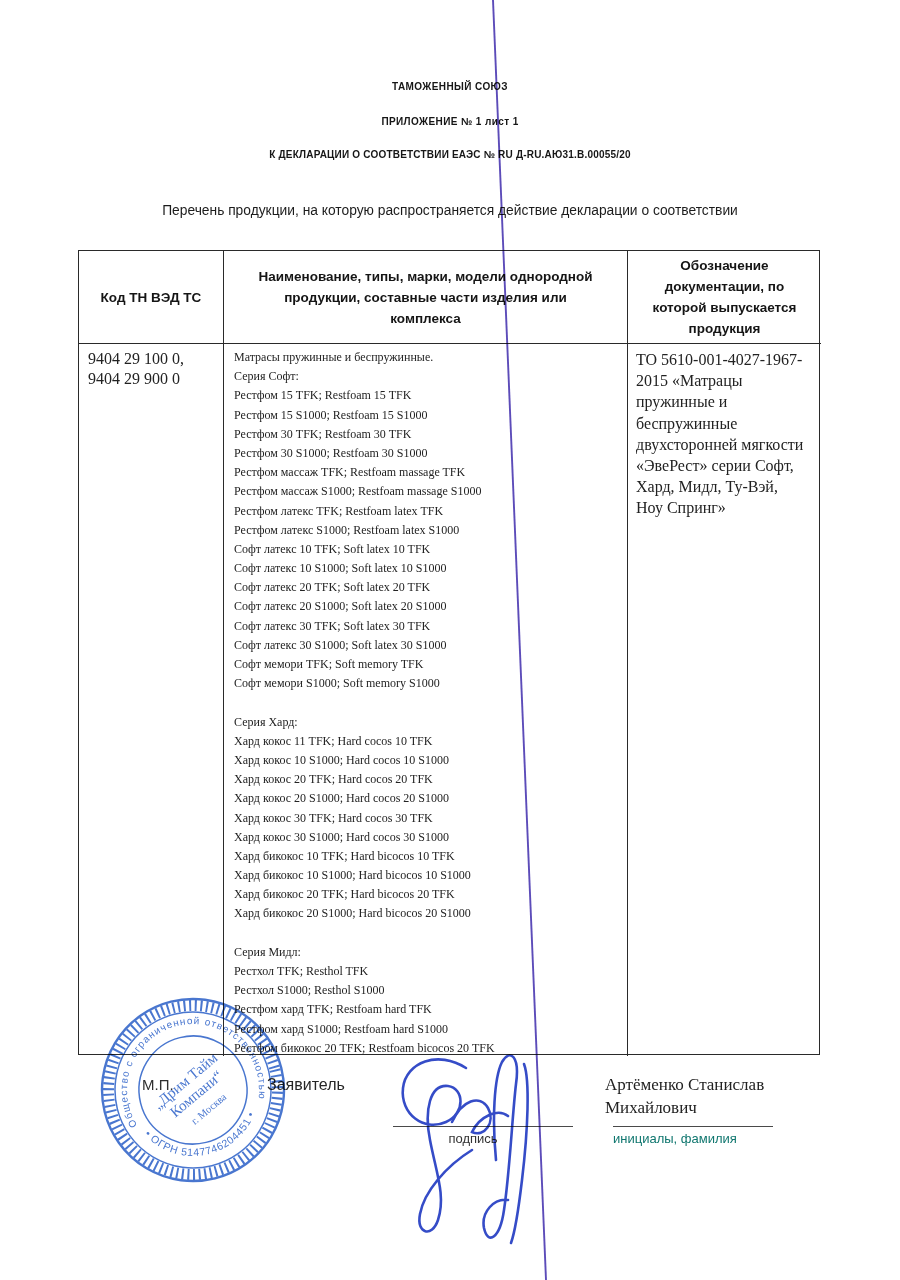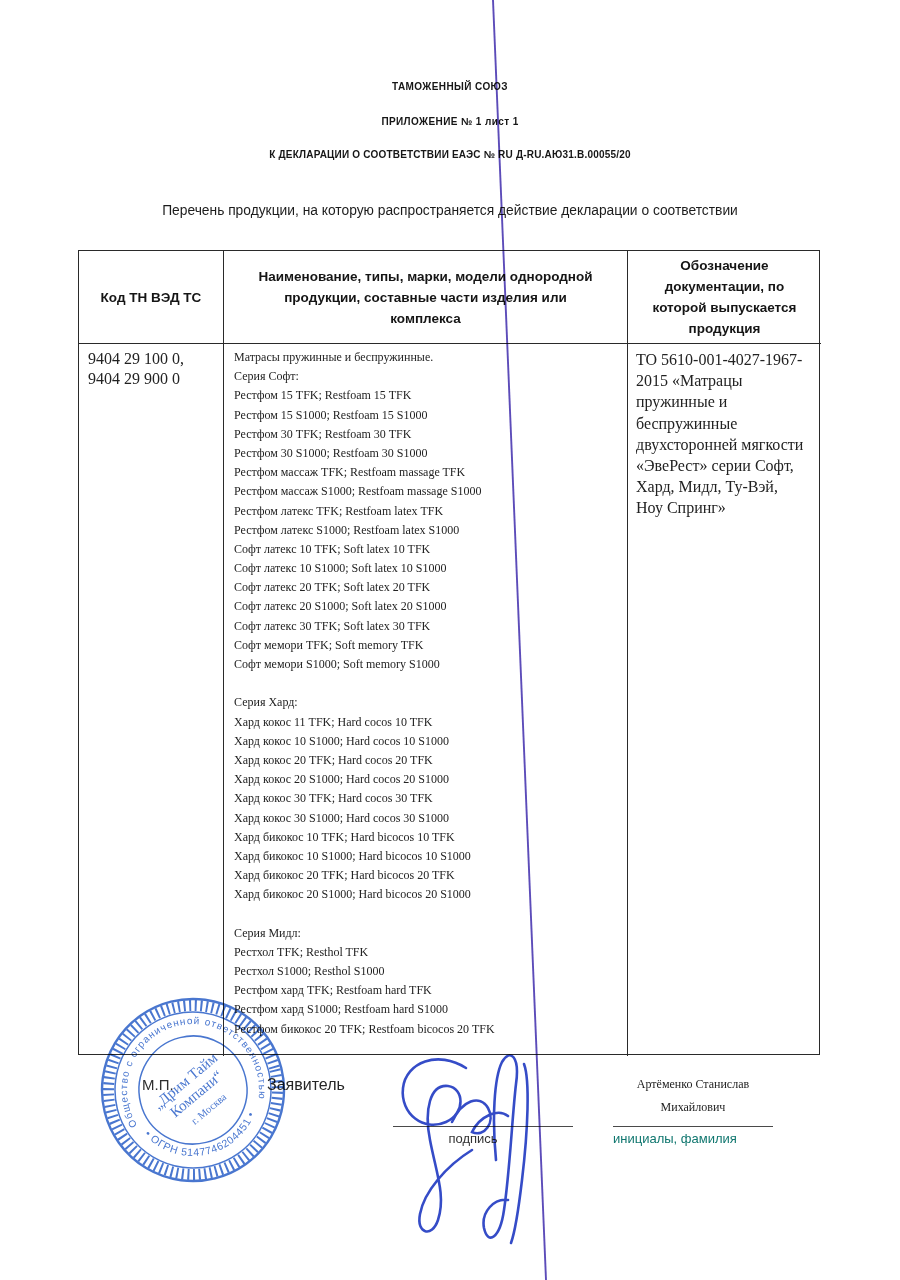--- a/index.html
+++ b/index.html
@@ -72,22 +72,22 @@
     white-space:pre-line;
     padding:5px 4px 0 8px;color:#222;
   }
   
   .mp-note{position:absolute;left:142px;top:1076px;font-size:15px;color:#2e2e2e;}
   .applicant{position:absolute;left:267px;top:1076px;font-size:16px;color:#262626;}
   .sig-rule{position:absolute;left:393px;top:1126px;width:180px;border-top:1.6px solid #4a4a4a;}
   .sig-caption{position:absolute;left:393px;top:1131px;width:160px;text-align:center;font-size:13px;color:#333;}
   .name-block{
     position:absolute;left:605px;top:1073px;width:176px;
-    text-align:center;font-family:"Liberation Serif",serif;
-    font-size:12px;line-height:23px;white-space:pre-line;color:#222;
+    text-align:left;font-family:"Liberation Serif",serif;
+    font-size:17px;line-height:23px;white-space:pre-line;color:#222;
   }
   .name-rule{position:absolute;left:613px;top:1126px;width:160px;border-top:1.6px solid #4a4a4a;}
   .name-caption{position:absolute;left:613px;top:1131px;width:160px;text-align:left;font-size:13px;color:#0f766e;}
   
   .stamp-svg{
     position:absolute;left:98px;top:995px;width:190px;height:190px;
     mix-blend-mode:multiply;opacity:.93;
   }
   .ink-overlay{
     position:absolute;left:0;top:0;width:900px;height:1280px;
@@ -125,20 +125,21 @@
         <div class="pline">Рестфом 30 S1000; Restfoam 30 S1000</div>
         <div class="pline">Рестфом массаж TFK; Restfoam massage TFK</div>
         <div class="pline">Рестфом массаж S1000; Restfoam massage S1000</div>
         <div class="pline">Рестфом латекс TFK; Restfoam latex TFK</div>
         <div class="pline">Рестфом латекс S1000; Restfoam latex S1000</div>
         <div class="pline">Софт латекс 10 TFK; Soft latex 10 TFK</div>
         <div class="pline">Софт латекс 10 S1000; Soft latex 10 S1000</div>
         <div class="pline">Софт латекс 20 TFK; Soft latex 20 TFK</div>
         <div class="pline">Софт латекс 20 S1000; Soft latex 20 S1000</div>
         <div class="pline">Софт латекс 30 TFK; Soft latex 30 TFK</div>
+        <div class="pline">Софт латекс 30 S1000; Soft latex 30 S1000</div>
         <div class="pline">Софт мемори TFK; Soft memory TFK</div>
         <div class="pline">Софт мемори S1000; Soft memory S1000</div>
         <div class="pline"></div>
         <div class="pline bold">Серия Хард:</div>
         <div class="pline">Хард кокос 11 TFK; Hard cocos 10 TFK</div>
         <div class="pline">Хард кокос 10 S1000; Hard cocos 10 S1000</div>
         <div class="pline">Хард кокос 20 TFK; Hard cocos 20 TFK</div>
         <div class="pline">Хард кокос 20 S1000; Hard cocos 20 S1000</div>
         <div class="pline">Хард кокос 30 TFK; Hard cocos 30 TFK</div>
         <div class="pline">Хард кокос 30 S1000; Hard cocos 30 S1000</div>

